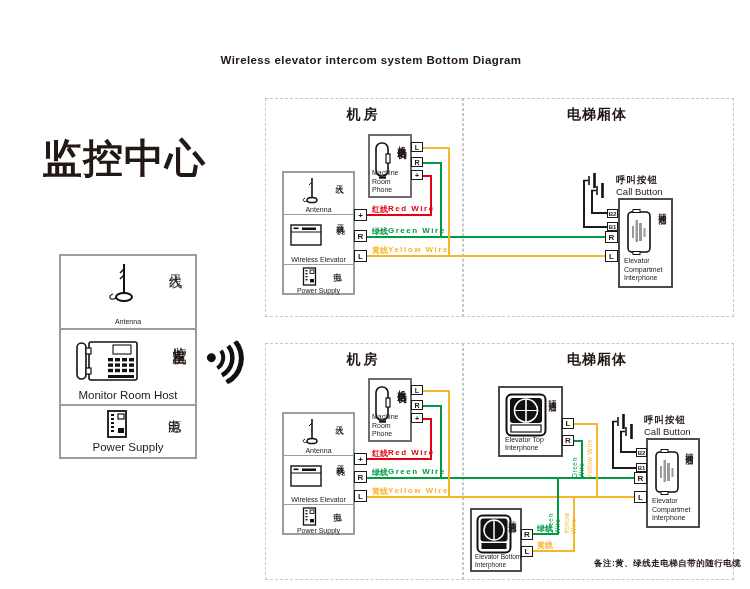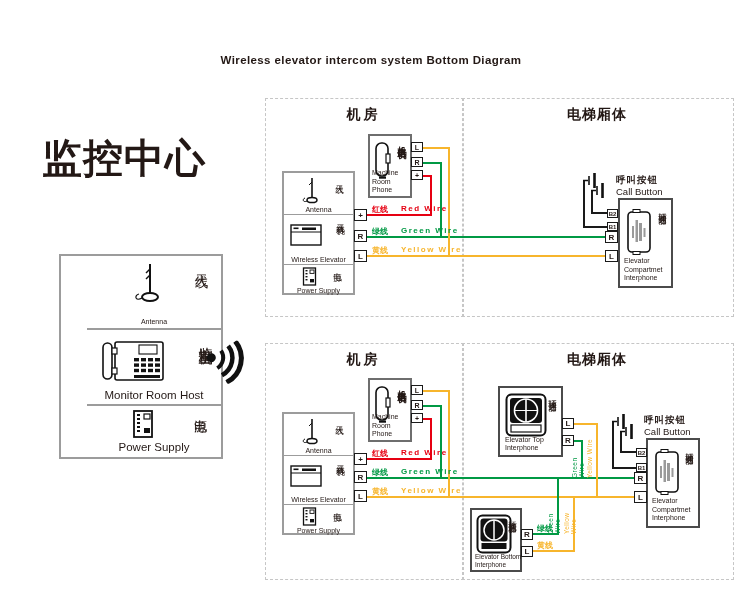--- a/index.html
+++ b/index.html
@@ -32,41 +32,41 @@
   .term{position:absolute;width:13px;height:12px;background:#fff;border:1.2px solid #1a1a1a;
         font-size:8px;font-weight:bold;text-align:center;line-height:12px;z-index:6;box-sizing:border-box;}
   .term-sm{position:absolute;width:11px;height:9px;background:#fff;border:1px solid #1a1a1a;
         font-size:6px;font-weight:bold;text-align:center;line-height:8px;z-index:6;box-sizing:border-box;}
   
   .wire{position:absolute;z-index:2;}
   .w-red{background:#e60012;}
   .w-green{background:#009944;}
   .w-yellow{background:#f7b52c;}
   .w-black{background:#1a1a1a;}
-  .wire-label{position:absolute;display:flex;gap:13px;font-size:8px;font-weight:bold;z-index:4;background:transparent;}
+  .wire-label{position:absolute;display:flex;font-size:8px;font-weight:bold;z-index:4;background:transparent;}
   .wire-label .en{letter-spacing:1.5px;}
   .t-red{color:#e60012;} .t-green{color:#009944;} .t-yellow{color:#f7b52c;}
   .vlabel{position:absolute;writing-mode:vertical-rl;transform:rotate(180deg);
           font-size:6.5px;letter-spacing:.5px;z-index:4;}
   .mini-label{position:absolute;font-size:8px;font-weight:bold;z-index:4;}
   
   .call-zh{position:absolute;font-size:9.5px;font-weight:bold;letter-spacing:1px;}
   .call-en{position:absolute;font-size:9.5px;color:#231815;text-align:right;}
   .note{position:absolute;font-size:8.5px;font-weight:bold;letter-spacing:.5px;}
 </style>
 </head>
 <body>
 
 <div id="stage">
 
   <div class="abs title-en" style="left:171px;top:54px;width:400px;">Wireless elevator intercom system Bottom Diagram</div>
 
   <div class="abs mc-title" style="left:42px;top:131px;">监控中心</div>
 
-  <div class="abs mc-box" style="left:59px;top:254px;width:134px;height:201px;padding-left:26px;">
+  <div class="abs mc-box" style="left:59px;top:254px;width:134px;height:201px;">
 
     <div class="mc-row" style="height:72px;">
       <svg class="abs" style="left:46px;top:6px;" width="30" height="46" viewBox="0 0 30 46">
         <line x1="17" y1="2" x2="17" y2="31" stroke="#111" stroke-width="2"></line>
         <line x1="17" y1="7" x2="13" y2="11" stroke="#111" stroke-width="1.4"></line>
         <line x1="17" y1="13" x2="13" y2="17" stroke="#111" stroke-width="1.4"></line>
         <ellipse cx="17" cy="35" rx="8" ry="4" fill="none" stroke="#111" stroke-width="2"></ellipse>
         <path d="M9,36 C2,40 1,33 6,32" fill="none" stroke="#111" stroke-width="1.2"></path>
       </svg>
       <div class="abs vtx" style="right:12px;top:7px;font-size:13.5px;height:34px;">天线</div>
@@ -403,14 +403,15 @@
       </g>
     </svg>
     <div class="abs vtx" style="right:4px;top:6px;font-size:8.5px;height:52px;">轿厢通话器</div>
     <div class="dev-en" style="left:4px;bottom:3px;width:46px;">Elevator Compartmet Interphone</div>
   </div>
   <div class="term-sm" style="left:636px;top:448px;">B2</div>
   <div class="term-sm" style="left:636px;top:463px;">B1</div>
   <div class="term" style="left:634px;top:472px;">R</div>
   <div class="term" style="left:634px;top:491px;">L</div>
 
+  <div class="note" style="left:594px;top:558px;">备注:黄、绿线走电梯自带的随行电缆</div>
 
 </div>
 
 </body></html>

